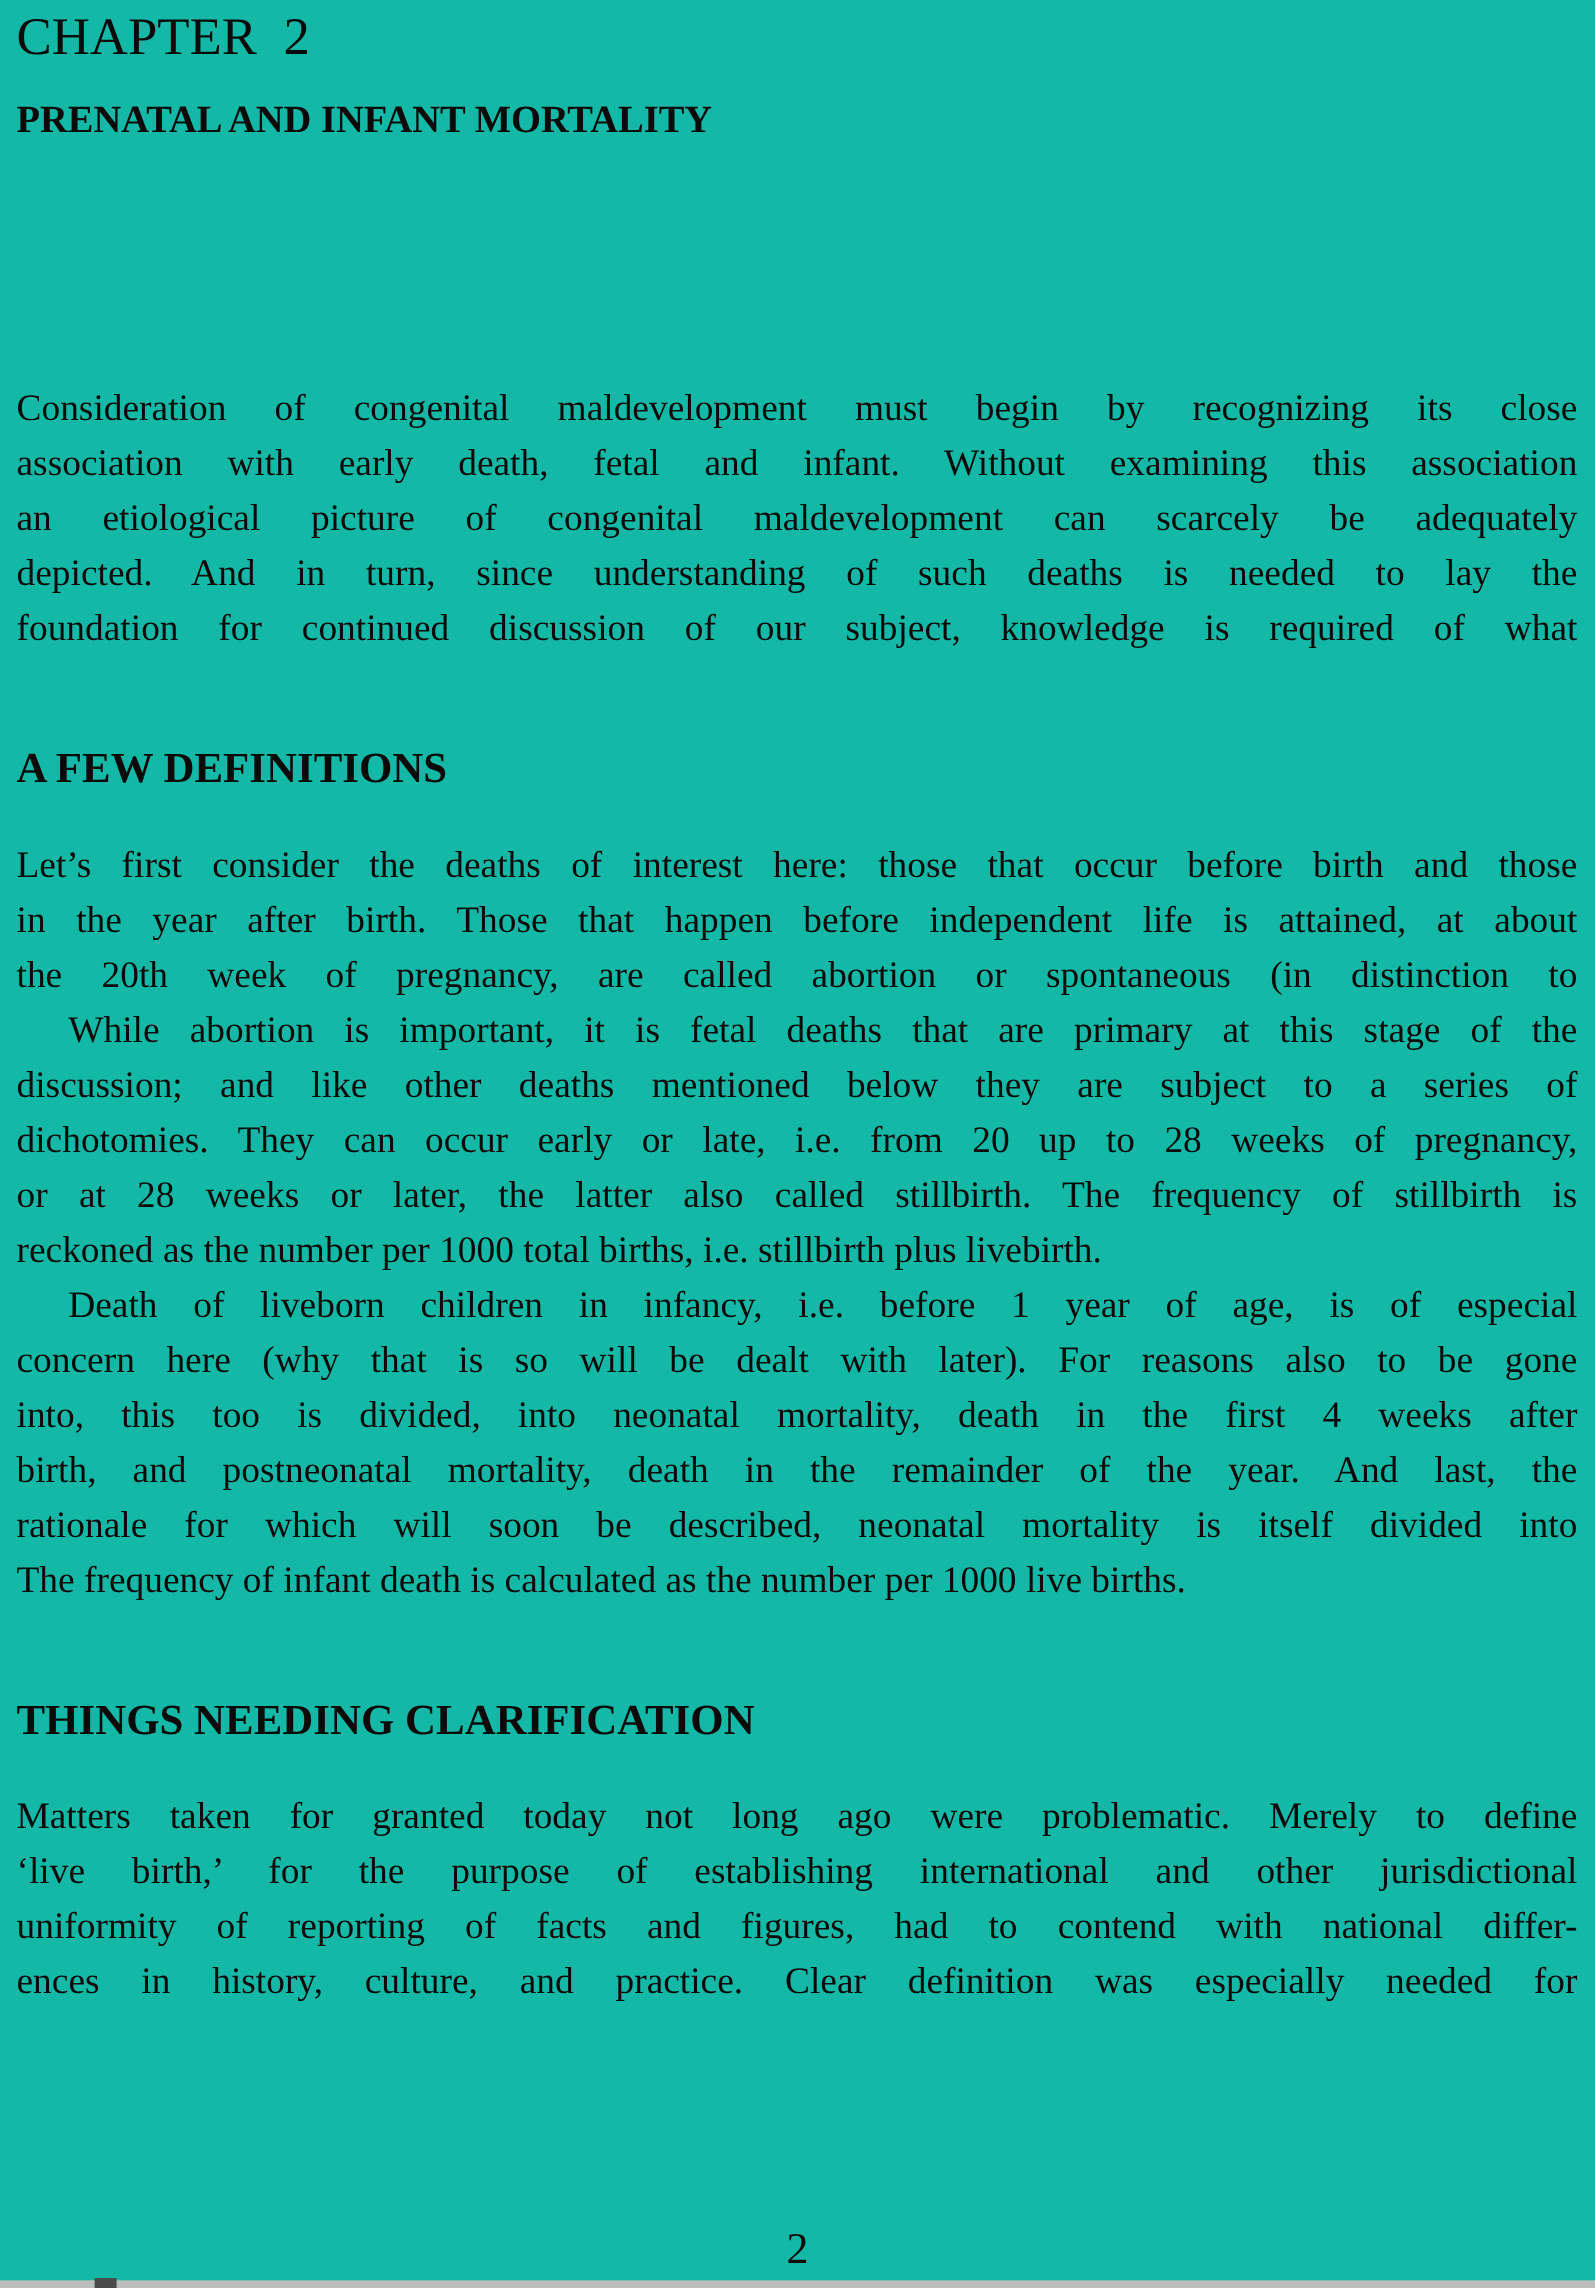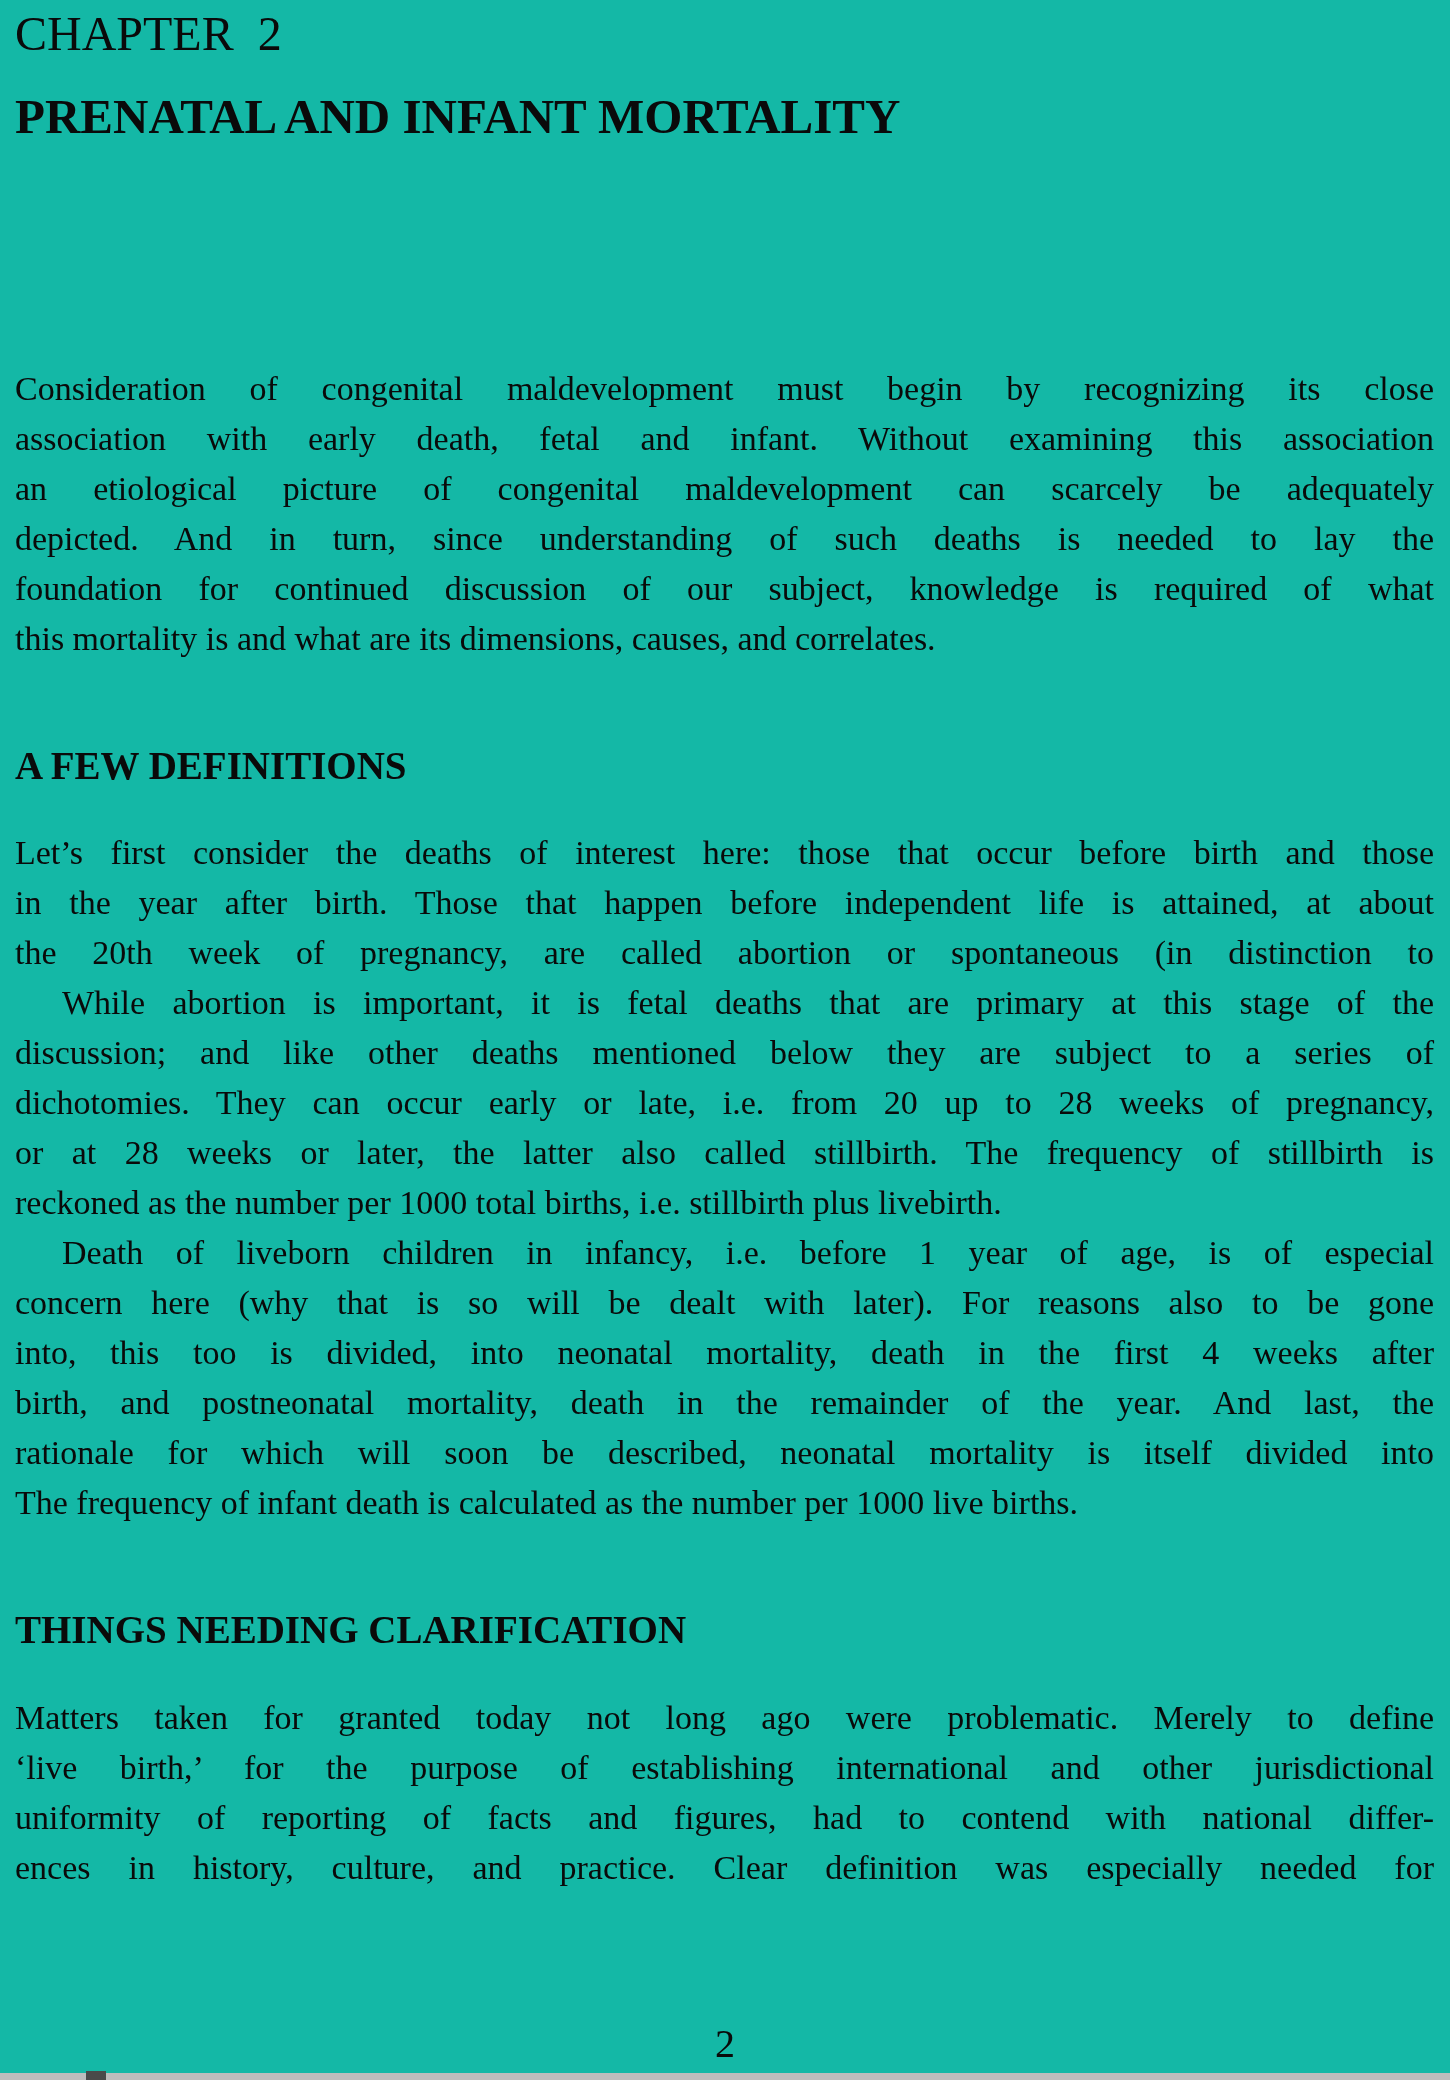--- a/index.html
+++ b/index.html
@@ -23,21 +23,21 @@
     top: 0;
   }
   .b-chapter {
     margin-top: 6px;
     font-size: 48px;
     line-height: 1.15;
     white-space: pre;
   }
   .b-title {
     margin-top: 28px;
-    font-size: 49px;
+    font-size: 35px;
     font-weight: 700;
     line-height: 1.15;
     white-space: pre;
   }
   .b-heading {
     margin-top: 80px;
     font-size: 39px;
     font-weight: 700;
     line-height: 1.15;
     white-space: pre;
@@ -83,21 +83,20 @@
 <div class="page">
   <div class="content">
       <div class="b-chapter">CHAPTER  2</div>
       <div class="b-title">PRENATAL AND INFANT MORTALITY</div>
       <div class="para after-title">
         <div class="jline">Consideration of congenital maldevelopment must begin by recognizing its close</div>
         <div class="jline">association with early death, fetal and infant. Without examining this association</div>
         <div class="jline">an etiological picture of congenital maldevelopment can scarcely be adequately</div>
         <div class="jline">depicted. And in turn, since understanding of such deaths is needed to lay the</div>
         <div class="jline">foundation for continued discussion of our subject, knowledge is required of what</div>
-        <div class="jline para-end">this mortality is and what are its dimensions, causes, and correlates.</div>
       </div>
       <div class="b-heading">A FEW DEFINITIONS</div>
       <div class="para after-heading">
         <div class="jline">Let’s first consider the deaths of interest here: those that occur before birth and those</div>
         <div class="jline">in the year after birth. Those that happen before independent life is attained, at about</div>
         <div class="jline">the 20th week of pregnancy, are called abortion or spontaneous (in distinction to</div>
       </div>
       <div class="para">
         <div class="jline indent">While abortion is important, it is fetal deaths that are primary at this stage of the</div>
         <div class="jline">discussion; and like other deaths mentioned below they are subject to a series of</div>

